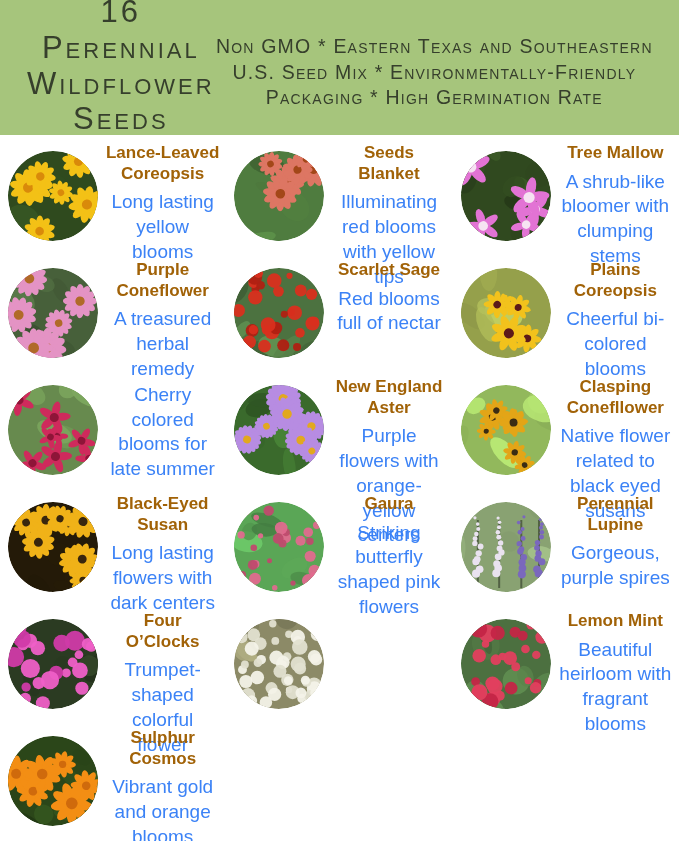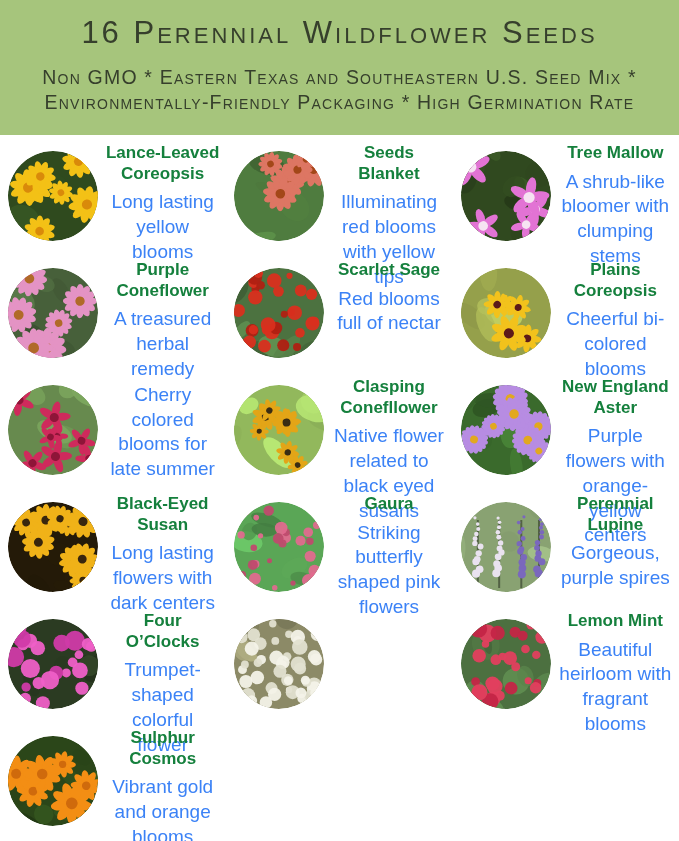--- a/index.html
+++ b/index.html
@@ -3,21 +3,21 @@
 <meta charset="utf-8">
 <style>
   html,body{margin:0;padding:0;}
   body{
     width:679px;height:841px;overflow:hidden;background:#ffffff;
     font-family:"Liberation Sans","DejaVu Sans",sans-serif;
     position:relative;
   }
   .header{
     width:679px;height:135px;box-sizing:border-box;
-    display:flex;flex-direction:column;align-items:center;justify-content:center;
+    display:flex;align-items:center;justify-content:center;
     text-align:center;padding:4px 26px 8px 26px;
   }
   .header .title{
     font-variant:small-caps;font-size:31px;letter-spacing:3px;
     font-weight:500;line-height:1.15;
   }
   .header .subtitle{
     font-variant:small-caps;font-size:19.5px;letter-spacing:1.2px;
     font-weight:400;line-height:1.32;margin-top:14px;
   }
@@ -33,21 +33,21 @@
   }
   .photo{
     width:90px;height:90px;border-radius:50%;overflow:hidden;flex:0 0 90px;
     margin-top:8px;
   }
   .photo svg{display:block;}
   .txt{
     flex:1 1 auto;text-align:center;padding:0 6px 0 7px;min-width:0;
   }
   .fname{
-    font-size:17px;font-weight:bold;color:#15803d;line-height:1.22;
+    font-size:17px;font-weight:bold;color:#a16207;line-height:1.22;
   }
   .fdesc{
     font-size:19px;color:#3b82f6;line-height:1.3;margin-top:6px;
   }
 </style>
 </head>
 <body>
 
 <div class="header" style="background: rgb(166, 197, 124); color: rgb(54, 63, 44);">
   <div class="title">16 Perennial Wildflower Seeds</div>
@@ -726,126 +726,20 @@
       </div>
     <div class="txt">
       <div class="fdesc">Cherry colored blooms for late summer</div>
     </div>
   </div>
 
   <div class="cell">
     <div class="photo">
         <svg viewBox="0 0 90 90" width="90" height="90">
           <defs>
-            <clipPath id="clip8">
-              <circle cx="45" cy="45" r="45"></circle>
-            </clipPath>
-          </defs>
-          <g clip-path="url(#clip8)">
-            <rect x="0" y="0" width="90" height="90" fill="#92b85c"></rect>
-            <ellipse cx="24.69920968171209" cy="23.24156937422231" rx="15.267832659184933" ry="7.992384105687961" fill="#8db259" transform="rotate(116.13299917895347 1.4752913173288107 30.526094294618815)" opacity="0.8"></ellipse>
-            <ellipse cx="78.35186793934554" cy="24.22785668866709" rx="16.58677615225315" ry="9.805733637651429" fill="#8aae57" transform="rotate(20.710922037251294 54.99814541079104 59.23601451097056)" opacity="0.8"></ellipse>
-            <ellipse cx="78.29999083187431" cy="73.48554314346984" rx="19.326266892254353" ry="8.92373401275836" fill="#c0f279" transform="rotate(47.116849017329514 67.80140276066959 31.17632110370323)" opacity="0.8"></ellipse>
-            <ellipse cx="57.1312591759488" cy="0.42596373008564115" rx="11.803191781044006" ry="9.974118461599573" fill="#a5cf68" transform="rotate(44.550037016160786 46.428280072286725 34.13344061700627)" opacity="0.8"></ellipse>
-            <ellipse cx="66.48913992103189" cy="36.87317316653207" rx="11.974818579852581" ry="13.797083593672141" fill="#91b75c" transform="rotate(99.08596363384277 83.05492862127721 6.30944900913164)" opacity="0.8"></ellipse>
-            <ellipse cx="66.85804239939898" cy="14.270977147389203" rx="19.930983409285545" ry="13.244117522379383" fill="#baea75" transform="rotate(13.71538967359811 35.74434050358832 79.62285290239379)" opacity="0.8"></ellipse>
-            <ellipse cx="70.47347457613796" cy="51.51496359379962" rx="10.136278249323368" ry="7.53932799003087" fill="#bced76" transform="rotate(149.63342164177448 46.82525488547981 28.63437083316967)" opacity="0.8"></ellipse>
-            <ellipse cx="87.35719929914922" cy="33.4095339034684" rx="11.422238439321518" ry="8.203270492842421" fill="#80a251" transform="rotate(28.778574247844517 9.396064253523946 75.09771450189874)" opacity="0.8"></ellipse>
-            <ellipse cx="54.47739054914564" cy="39.74993420066312" rx="10.729530178010464" ry="9.539276405936107" fill="#b3e271" transform="rotate(97.62183290440589 51.9537206646055 78.13537002308294)" opacity="0.8"></ellipse>
-            <ellipse cx="18.03378968965262" cy="15.029286586213857" rx="16.600138023495674" ry="13.682281108340248" fill="#6e8b46" transform="rotate(172.20571622718126 61.14764199592173 80.03937917528674)" opacity="0.8"></ellipse>
-            <g transform="translate(31.735797411762178 31.655843429733068) rotate(248.40608431957662)">
-              <ellipse cx="0" cy="-7.0317177015915515" rx="3.4024440491572023" ry="7.0317177015915515" fill="#e3a517" transform="rotate(0)"></ellipse>
-              <ellipse cx="0" cy="-7.0317177015915515" rx="3.4024440491572023" ry="7.0317177015915515" fill="#e3a517" transform="rotate(45)"></ellipse>
-              <ellipse cx="0" cy="-7.0317177015915515" rx="3.4024440491572023" ry="7.0317177015915515" fill="#e3a517" transform="rotate(90)"></ellipse>
-              <ellipse cx="0" cy="-7.0317177015915515" rx="3.4024440491572023" ry="7.0317177015915515" fill="#e3a517" transform="rotate(135)"></ellipse>
-              <ellipse cx="0" cy="-7.0317177015915515" rx="3.4024440491572023" ry="7.0317177015915515" fill="#e3a517" transform="rotate(180)"></ellipse>
-              <ellipse cx="0" cy="-7.0317177015915515" rx="3.4024440491572023" ry="7.0317177015915515" fill="#e3a517" transform="rotate(225)"></ellipse>
-              <ellipse cx="0" cy="-7.0317177015915515" rx="3.4024440491572023" ry="7.0317177015915515" fill="#e3a517" transform="rotate(270)"></ellipse>
-              <ellipse cx="0" cy="-7.0317177015915515" rx="3.4024440491572023" ry="7.0317177015915515" fill="#e3a517" transform="rotate(315)"></ellipse>
-              <circle cx="0" cy="0" r="3.856103255711496" fill="#3a2c14"></circle>
-            </g>
-            <g transform="translate(53.73333888594061 67.37815028661862) rotate(190.78848260454834)">
-              <ellipse cx="0" cy="-5.809352404493839" rx="2.8109769699163736" ry="5.809352404493839" fill="#e3a517" transform="rotate(0)"></ellipse>
-              <ellipse cx="0" cy="-5.809352404493839" rx="2.8109769699163736" ry="5.809352404493839" fill="#e3a517" transform="rotate(45)"></ellipse>
-              <ellipse cx="0" cy="-5.809352404493839" rx="2.8109769699163736" ry="5.809352404493839" fill="#e3a517" transform="rotate(90)"></ellipse>
-              <ellipse cx="0" cy="-5.809352404493839" rx="2.8109769699163736" ry="5.809352404493839" fill="#e3a517" transform="rotate(135)"></ellipse>
-              <ellipse cx="0" cy="-5.809352404493839" rx="2.8109769699163736" ry="5.809352404493839" fill="#e3a517" transform="rotate(180)"></ellipse>
-              <ellipse cx="0" cy="-5.809352404493839" rx="2.8109769699163736" ry="5.809352404493839" fill="#e3a517" transform="rotate(225)"></ellipse>
-              <ellipse cx="0" cy="-5.809352404493839" rx="2.8109769699163736" ry="5.809352404493839" fill="#e3a517" transform="rotate(270)"></ellipse>
-              <ellipse cx="0" cy="-5.809352404493839" rx="2.8109769699163736" ry="5.809352404493839" fill="#e3a517" transform="rotate(315)"></ellipse>
-              <circle cx="0" cy="0" r="3.1857738992385567" fill="#3a2c14"></circle>
-            </g>
-            <g transform="translate(25.26498235296458 46.22009835811332) rotate(92.70068666897714)">
-              <ellipse cx="0" cy="-4.703980574905873" rx="2.2761196330189706" ry="4.703980574905873" fill="#e3a517" transform="rotate(0)"></ellipse>
-              <ellipse cx="0" cy="-4.703980574905873" rx="2.2761196330189706" ry="4.703980574905873" fill="#e3a517" transform="rotate(45)"></ellipse>
-              <ellipse cx="0" cy="-4.703980574905873" rx="2.2761196330189706" ry="4.703980574905873" fill="#e3a517" transform="rotate(90)"></ellipse>
-              <ellipse cx="0" cy="-4.703980574905873" rx="2.2761196330189706" ry="4.703980574905873" fill="#e3a517" transform="rotate(135)"></ellipse>
-              <ellipse cx="0" cy="-4.703980574905873" rx="2.2761196330189706" ry="4.703980574905873" fill="#e3a517" transform="rotate(180)"></ellipse>
-              <ellipse cx="0" cy="-4.703980574905873" rx="2.2761196330189706" ry="4.703980574905873" fill="#e3a517" transform="rotate(225)"></ellipse>
-              <ellipse cx="0" cy="-4.703980574905873" rx="2.2761196330189706" ry="4.703980574905873" fill="#e3a517" transform="rotate(270)"></ellipse>
-              <ellipse cx="0" cy="-4.703980574905873" rx="2.2761196330189706" ry="4.703980574905873" fill="#e3a517" transform="rotate(315)"></ellipse>
-              <circle cx="0" cy="0" r="2.5796022507548333" fill="#3a2c14"></circle>
-            </g>
-            <g transform="translate(52.28944182116538 36.61640529939905) rotate(278.5683652292937)">
-              <ellipse cx="0" cy="-6.413649159353226" rx="3.1033786254934967" ry="6.413649159353226" fill="#e3a517" transform="rotate(0)"></ellipse>
-              <ellipse cx="0" cy="-6.413649159353226" rx="3.1033786254934967" ry="6.413649159353226" fill="#e3a517" transform="rotate(45)"></ellipse>
-              <ellipse cx="0" cy="-6.413649159353226" rx="3.1033786254934967" ry="6.413649159353226" fill="#e3a517" transform="rotate(90)"></ellipse>
-              <ellipse cx="0" cy="-6.413649159353226" rx="3.1033786254934967" ry="6.413649159353226" fill="#e3a517" transform="rotate(135)"></ellipse>
-              <ellipse cx="0" cy="-6.413649159353226" rx="3.1033786254934967" ry="6.413649159353226" fill="#e3a517" transform="rotate(180)"></ellipse>
-              <ellipse cx="0" cy="-6.413649159353226" rx="3.1033786254934967" ry="6.413649159353226" fill="#e3a517" transform="rotate(225)"></ellipse>
-              <ellipse cx="0" cy="-6.413649159353226" rx="3.1033786254934967" ry="6.413649159353226" fill="#e3a517" transform="rotate(270)"></ellipse>
-              <ellipse cx="0" cy="-6.413649159353226" rx="3.1033786254934967" ry="6.413649159353226" fill="#e3a517" transform="rotate(315)"></ellipse>
-              <circle cx="0" cy="0" r="3.5171624422259633" fill="#3a2c14"></circle>
-            </g>
-            <g transform="translate(35.36309517826885 25.4706379477866) rotate(302.0836970116943)">
-              <ellipse cx="0" cy="-5.726582640372217" rx="2.7709270840510727" ry="5.726582640372217" fill="#e3a517" transform="rotate(0)"></ellipse>
-              <ellipse cx="0" cy="-5.726582640372217" rx="2.7709270840510727" ry="5.726582640372217" fill="#e3a517" transform="rotate(45)"></ellipse>
-              <ellipse cx="0" cy="-5.726582640372217" rx="2.7709270840510727" ry="5.726582640372217" fill="#e3a517" transform="rotate(90)"></ellipse>
-              <ellipse cx="0" cy="-5.726582640372217" rx="2.7709270840510727" ry="5.726582640372217" fill="#e3a517" transform="rotate(135)"></ellipse>
-              <ellipse cx="0" cy="-5.726582640372217" rx="2.7709270840510727" ry="5.726582640372217" fill="#e3a517" transform="rotate(180)"></ellipse>
-              <ellipse cx="0" cy="-5.726582640372217" rx="2.7709270840510727" ry="5.726582640372217" fill="#e3a517" transform="rotate(225)"></ellipse>
-              <ellipse cx="0" cy="-5.726582640372217" rx="2.7709270840510727" ry="5.726582640372217" fill="#e3a517" transform="rotate(270)"></ellipse>
-              <ellipse cx="0" cy="-5.726582640372217" rx="2.7709270840510727" ry="5.726582640372217" fill="#e3a517" transform="rotate(315)"></ellipse>
-              <circle cx="0" cy="0" r="3.1403840285912157" fill="#3a2c14"></circle>
-            </g>
-            <g transform="translate(63.65475469920784 80.03472892427817) rotate(74.91874965839088)">
-              <ellipse cx="0" cy="-5.1205177533067765" rx="2.477669880632311" ry="5.1205177533067765" fill="#e3a517" transform="rotate(0)"></ellipse>
-              <ellipse cx="0" cy="-5.1205177533067765" rx="2.477669880632311" ry="5.1205177533067765" fill="#e3a517" transform="rotate(45)"></ellipse>
-              <ellipse cx="0" cy="-5.1205177533067765" rx="2.477669880632311" ry="5.1205177533067765" fill="#e3a517" transform="rotate(90)"></ellipse>
-              <ellipse cx="0" cy="-5.1205177533067765" rx="2.477669880632311" ry="5.1205177533067765" fill="#e3a517" transform="rotate(135)"></ellipse>
-              <ellipse cx="0" cy="-5.1205177533067765" rx="2.477669880632311" ry="5.1205177533067765" fill="#e3a517" transform="rotate(180)"></ellipse>
-              <ellipse cx="0" cy="-5.1205177533067765" rx="2.477669880632311" ry="5.1205177533067765" fill="#e3a517" transform="rotate(225)"></ellipse>
-              <ellipse cx="0" cy="-5.1205177533067765" rx="2.477669880632311" ry="5.1205177533067765" fill="#e3a517" transform="rotate(270)"></ellipse>
-              <ellipse cx="0" cy="-5.1205177533067765" rx="2.477669880632311" ry="5.1205177533067765" fill="#e3a517" transform="rotate(315)"></ellipse>
-              <circle cx="0" cy="0" r="2.8080258647166194" fill="#3a2c14"></circle>
-            </g>
-            <g transform="translate(52.55614067893475 37.53263386012986) rotate(84.54042113386095)">
-              <ellipse cx="0" cy="-7.224049921855331" rx="3.4955080267041923" ry="7.224049921855331" fill="#e3a517" transform="rotate(0)"></ellipse>
-              <ellipse cx="0" cy="-7.224049921855331" rx="3.4955080267041923" ry="7.224049921855331" fill="#e3a517" transform="rotate(45)"></ellipse>
-              <ellipse cx="0" cy="-7.224049921855331" rx="3.4955080267041923" ry="7.224049921855331" fill="#e3a517" transform="rotate(90)"></ellipse>
-              <ellipse cx="0" cy="-7.224049921855331" rx="3.4955080267041923" ry="7.224049921855331" fill="#e3a517" transform="rotate(135)"></ellipse>
-              <ellipse cx="0" cy="-7.224049921855331" rx="3.4955080267041923" ry="7.224049921855331" fill="#e3a517" transform="rotate(180)"></ellipse>
-              <ellipse cx="0" cy="-7.224049921855331" rx="3.4955080267041923" ry="7.224049921855331" fill="#e3a517" transform="rotate(225)"></ellipse>
-              <ellipse cx="0" cy="-7.224049921855331" rx="3.4955080267041923" ry="7.224049921855331" fill="#e3a517" transform="rotate(270)"></ellipse>
-              <ellipse cx="0" cy="-7.224049921855331" rx="3.4955080267041923" ry="7.224049921855331" fill="#e3a517" transform="rotate(315)"></ellipse>
-              <circle cx="0" cy="0" r="3.9615757635980846" fill="#3a2c14"></circle>
-            </g>
-          </g>
-        </svg>
-      </div>
-    <div class="txt">
-      <div class="fname">Clasping Conefllower</div>
-      <div class="fdesc">Native flower related to black eyed susans</div>
-    </div>
-  </div>
-
-  <div class="cell">
-    <div class="photo">
-        <svg viewBox="0 0 90 90" width="90" height="90">
-          <defs>
             <clipPath id="clip7">
               <circle cx="45" cy="45" r="45"></circle>
             </clipPath>
           </defs>
           <g clip-path="url(#clip7)">
             <rect x="0" y="0" width="90" height="90" fill="#3a6a2c"></rect>
             <ellipse cx="24.315532778855413" cy="23.444841862656176" rx="8.88634071033448" ry="13.327763880603015" fill="#2d5222" transform="rotate(75.66548234783113 24.74862936185673 23.534662127494812)" opacity="0.8"></ellipse>
             <ellipse cx="24.723885857965797" cy="57.35384807456285" rx="16.694990570656955" ry="5.009328831918538" fill="#407430" transform="rotate(116.11202920787036 8.954732764977962 47.80174249783158)" opacity="0.8"></ellipse>
             <ellipse cx="16.67732067173347" cy="58.43723470810801" rx="15.913150805048645" ry="11.13244195189327" fill="#37652a" transform="rotate(12.715751370415092 34.27103764610365 50.183998234570026)" opacity="0.8"></ellipse>
             <ellipse cx="30.90751522919163" cy="13.032987755723298" rx="16.69202838372439" ry="6.033675887621939" fill="#457d34" transform="rotate(82.2718835156411 4.700553801376373 60.56235356256366)" opacity="0.8"></ellipse>
@@ -987,20 +881,126 @@
               <ellipse cx="0" cy="-7.170992937754374" rx="3.4698352924617937" ry="7.170992937754374" fill="#b78ce2" transform="rotate(315)"></ellipse>
               <ellipse cx="0" cy="-7.170992937754374" rx="3.4698352924617937" ry="7.170992937754374" fill="#b78ce2" transform="rotate(337.5)"></ellipse>
               <circle cx="0" cy="0" r="3.9324799981233665" fill="#e2a81e"></circle>
             </g>
           </g>
         </svg>
       </div>
     <div class="txt">
       <div class="fname">New England Aster</div>
       <div class="fdesc">Purple flowers with orange-yellow centers</div>
+    </div>
+  </div>
+
+  <div class="cell">
+    <div class="photo">
+        <svg viewBox="0 0 90 90" width="90" height="90">
+          <defs>
+            <clipPath id="clip8">
+              <circle cx="45" cy="45" r="45"></circle>
+            </clipPath>
+          </defs>
+          <g clip-path="url(#clip8)">
+            <rect x="0" y="0" width="90" height="90" fill="#92b85c"></rect>
+            <ellipse cx="24.69920968171209" cy="23.24156937422231" rx="15.267832659184933" ry="7.992384105687961" fill="#8db259" transform="rotate(116.13299917895347 1.4752913173288107 30.526094294618815)" opacity="0.8"></ellipse>
+            <ellipse cx="78.35186793934554" cy="24.22785668866709" rx="16.58677615225315" ry="9.805733637651429" fill="#8aae57" transform="rotate(20.710922037251294 54.99814541079104 59.23601451097056)" opacity="0.8"></ellipse>
+            <ellipse cx="78.29999083187431" cy="73.48554314346984" rx="19.326266892254353" ry="8.92373401275836" fill="#c0f279" transform="rotate(47.116849017329514 67.80140276066959 31.17632110370323)" opacity="0.8"></ellipse>
+            <ellipse cx="57.1312591759488" cy="0.42596373008564115" rx="11.803191781044006" ry="9.974118461599573" fill="#a5cf68" transform="rotate(44.550037016160786 46.428280072286725 34.13344061700627)" opacity="0.8"></ellipse>
+            <ellipse cx="66.48913992103189" cy="36.87317316653207" rx="11.974818579852581" ry="13.797083593672141" fill="#91b75c" transform="rotate(99.08596363384277 83.05492862127721 6.30944900913164)" opacity="0.8"></ellipse>
+            <ellipse cx="66.85804239939898" cy="14.270977147389203" rx="19.930983409285545" ry="13.244117522379383" fill="#baea75" transform="rotate(13.71538967359811 35.74434050358832 79.62285290239379)" opacity="0.8"></ellipse>
+            <ellipse cx="70.47347457613796" cy="51.51496359379962" rx="10.136278249323368" ry="7.53932799003087" fill="#bced76" transform="rotate(149.63342164177448 46.82525488547981 28.63437083316967)" opacity="0.8"></ellipse>
+            <ellipse cx="87.35719929914922" cy="33.4095339034684" rx="11.422238439321518" ry="8.203270492842421" fill="#80a251" transform="rotate(28.778574247844517 9.396064253523946 75.09771450189874)" opacity="0.8"></ellipse>
+            <ellipse cx="54.47739054914564" cy="39.74993420066312" rx="10.729530178010464" ry="9.539276405936107" fill="#b3e271" transform="rotate(97.62183290440589 51.9537206646055 78.13537002308294)" opacity="0.8"></ellipse>
+            <ellipse cx="18.03378968965262" cy="15.029286586213857" rx="16.600138023495674" ry="13.682281108340248" fill="#6e8b46" transform="rotate(172.20571622718126 61.14764199592173 80.03937917528674)" opacity="0.8"></ellipse>
+            <g transform="translate(31.735797411762178 31.655843429733068) rotate(248.40608431957662)">
+              <ellipse cx="0" cy="-7.0317177015915515" rx="3.4024440491572023" ry="7.0317177015915515" fill="#e3a517" transform="rotate(0)"></ellipse>
+              <ellipse cx="0" cy="-7.0317177015915515" rx="3.4024440491572023" ry="7.0317177015915515" fill="#e3a517" transform="rotate(45)"></ellipse>
+              <ellipse cx="0" cy="-7.0317177015915515" rx="3.4024440491572023" ry="7.0317177015915515" fill="#e3a517" transform="rotate(90)"></ellipse>
+              <ellipse cx="0" cy="-7.0317177015915515" rx="3.4024440491572023" ry="7.0317177015915515" fill="#e3a517" transform="rotate(135)"></ellipse>
+              <ellipse cx="0" cy="-7.0317177015915515" rx="3.4024440491572023" ry="7.0317177015915515" fill="#e3a517" transform="rotate(180)"></ellipse>
+              <ellipse cx="0" cy="-7.0317177015915515" rx="3.4024440491572023" ry="7.0317177015915515" fill="#e3a517" transform="rotate(225)"></ellipse>
+              <ellipse cx="0" cy="-7.0317177015915515" rx="3.4024440491572023" ry="7.0317177015915515" fill="#e3a517" transform="rotate(270)"></ellipse>
+              <ellipse cx="0" cy="-7.0317177015915515" rx="3.4024440491572023" ry="7.0317177015915515" fill="#e3a517" transform="rotate(315)"></ellipse>
+              <circle cx="0" cy="0" r="3.856103255711496" fill="#3a2c14"></circle>
+            </g>
+            <g transform="translate(53.73333888594061 67.37815028661862) rotate(190.78848260454834)">
+              <ellipse cx="0" cy="-5.809352404493839" rx="2.8109769699163736" ry="5.809352404493839" fill="#e3a517" transform="rotate(0)"></ellipse>
+              <ellipse cx="0" cy="-5.809352404493839" rx="2.8109769699163736" ry="5.809352404493839" fill="#e3a517" transform="rotate(45)"></ellipse>
+              <ellipse cx="0" cy="-5.809352404493839" rx="2.8109769699163736" ry="5.809352404493839" fill="#e3a517" transform="rotate(90)"></ellipse>
+              <ellipse cx="0" cy="-5.809352404493839" rx="2.8109769699163736" ry="5.809352404493839" fill="#e3a517" transform="rotate(135)"></ellipse>
+              <ellipse cx="0" cy="-5.809352404493839" rx="2.8109769699163736" ry="5.809352404493839" fill="#e3a517" transform="rotate(180)"></ellipse>
+              <ellipse cx="0" cy="-5.809352404493839" rx="2.8109769699163736" ry="5.809352404493839" fill="#e3a517" transform="rotate(225)"></ellipse>
+              <ellipse cx="0" cy="-5.809352404493839" rx="2.8109769699163736" ry="5.809352404493839" fill="#e3a517" transform="rotate(270)"></ellipse>
+              <ellipse cx="0" cy="-5.809352404493839" rx="2.8109769699163736" ry="5.809352404493839" fill="#e3a517" transform="rotate(315)"></ellipse>
+              <circle cx="0" cy="0" r="3.1857738992385567" fill="#3a2c14"></circle>
+            </g>
+            <g transform="translate(25.26498235296458 46.22009835811332) rotate(92.70068666897714)">
+              <ellipse cx="0" cy="-4.703980574905873" rx="2.2761196330189706" ry="4.703980574905873" fill="#e3a517" transform="rotate(0)"></ellipse>
+              <ellipse cx="0" cy="-4.703980574905873" rx="2.2761196330189706" ry="4.703980574905873" fill="#e3a517" transform="rotate(45)"></ellipse>
+              <ellipse cx="0" cy="-4.703980574905873" rx="2.2761196330189706" ry="4.703980574905873" fill="#e3a517" transform="rotate(90)"></ellipse>
+              <ellipse cx="0" cy="-4.703980574905873" rx="2.2761196330189706" ry="4.703980574905873" fill="#e3a517" transform="rotate(135)"></ellipse>
+              <ellipse cx="0" cy="-4.703980574905873" rx="2.2761196330189706" ry="4.703980574905873" fill="#e3a517" transform="rotate(180)"></ellipse>
+              <ellipse cx="0" cy="-4.703980574905873" rx="2.2761196330189706" ry="4.703980574905873" fill="#e3a517" transform="rotate(225)"></ellipse>
+              <ellipse cx="0" cy="-4.703980574905873" rx="2.2761196330189706" ry="4.703980574905873" fill="#e3a517" transform="rotate(270)"></ellipse>
+              <ellipse cx="0" cy="-4.703980574905873" rx="2.2761196330189706" ry="4.703980574905873" fill="#e3a517" transform="rotate(315)"></ellipse>
+              <circle cx="0" cy="0" r="2.5796022507548333" fill="#3a2c14"></circle>
+            </g>
+            <g transform="translate(52.28944182116538 36.61640529939905) rotate(278.5683652292937)">
+              <ellipse cx="0" cy="-6.413649159353226" rx="3.1033786254934967" ry="6.413649159353226" fill="#e3a517" transform="rotate(0)"></ellipse>
+              <ellipse cx="0" cy="-6.413649159353226" rx="3.1033786254934967" ry="6.413649159353226" fill="#e3a517" transform="rotate(45)"></ellipse>
+              <ellipse cx="0" cy="-6.413649159353226" rx="3.1033786254934967" ry="6.413649159353226" fill="#e3a517" transform="rotate(90)"></ellipse>
+              <ellipse cx="0" cy="-6.413649159353226" rx="3.1033786254934967" ry="6.413649159353226" fill="#e3a517" transform="rotate(135)"></ellipse>
+              <ellipse cx="0" cy="-6.413649159353226" rx="3.1033786254934967" ry="6.413649159353226" fill="#e3a517" transform="rotate(180)"></ellipse>
+              <ellipse cx="0" cy="-6.413649159353226" rx="3.1033786254934967" ry="6.413649159353226" fill="#e3a517" transform="rotate(225)"></ellipse>
+              <ellipse cx="0" cy="-6.413649159353226" rx="3.1033786254934967" ry="6.413649159353226" fill="#e3a517" transform="rotate(270)"></ellipse>
+              <ellipse cx="0" cy="-6.413649159353226" rx="3.1033786254934967" ry="6.413649159353226" fill="#e3a517" transform="rotate(315)"></ellipse>
+              <circle cx="0" cy="0" r="3.5171624422259633" fill="#3a2c14"></circle>
+            </g>
+            <g transform="translate(35.36309517826885 25.4706379477866) rotate(302.0836970116943)">
+              <ellipse cx="0" cy="-5.726582640372217" rx="2.7709270840510727" ry="5.726582640372217" fill="#e3a517" transform="rotate(0)"></ellipse>
+              <ellipse cx="0" cy="-5.726582640372217" rx="2.7709270840510727" ry="5.726582640372217" fill="#e3a517" transform="rotate(45)"></ellipse>
+              <ellipse cx="0" cy="-5.726582640372217" rx="2.7709270840510727" ry="5.726582640372217" fill="#e3a517" transform="rotate(90)"></ellipse>
+              <ellipse cx="0" cy="-5.726582640372217" rx="2.7709270840510727" ry="5.726582640372217" fill="#e3a517" transform="rotate(135)"></ellipse>
+              <ellipse cx="0" cy="-5.726582640372217" rx="2.7709270840510727" ry="5.726582640372217" fill="#e3a517" transform="rotate(180)"></ellipse>
+              <ellipse cx="0" cy="-5.726582640372217" rx="2.7709270840510727" ry="5.726582640372217" fill="#e3a517" transform="rotate(225)"></ellipse>
+              <ellipse cx="0" cy="-5.726582640372217" rx="2.7709270840510727" ry="5.726582640372217" fill="#e3a517" transform="rotate(270)"></ellipse>
+              <ellipse cx="0" cy="-5.726582640372217" rx="2.7709270840510727" ry="5.726582640372217" fill="#e3a517" transform="rotate(315)"></ellipse>
+              <circle cx="0" cy="0" r="3.1403840285912157" fill="#3a2c14"></circle>
+            </g>
+            <g transform="translate(63.65475469920784 80.03472892427817) rotate(74.91874965839088)">
+              <ellipse cx="0" cy="-5.1205177533067765" rx="2.477669880632311" ry="5.1205177533067765" fill="#e3a517" transform="rotate(0)"></ellipse>
+              <ellipse cx="0" cy="-5.1205177533067765" rx="2.477669880632311" ry="5.1205177533067765" fill="#e3a517" transform="rotate(45)"></ellipse>
+              <ellipse cx="0" cy="-5.1205177533067765" rx="2.477669880632311" ry="5.1205177533067765" fill="#e3a517" transform="rotate(90)"></ellipse>
+              <ellipse cx="0" cy="-5.1205177533067765" rx="2.477669880632311" ry="5.1205177533067765" fill="#e3a517" transform="rotate(135)"></ellipse>
+              <ellipse cx="0" cy="-5.1205177533067765" rx="2.477669880632311" ry="5.1205177533067765" fill="#e3a517" transform="rotate(180)"></ellipse>
+              <ellipse cx="0" cy="-5.1205177533067765" rx="2.477669880632311" ry="5.1205177533067765" fill="#e3a517" transform="rotate(225)"></ellipse>
+              <ellipse cx="0" cy="-5.1205177533067765" rx="2.477669880632311" ry="5.1205177533067765" fill="#e3a517" transform="rotate(270)"></ellipse>
+              <ellipse cx="0" cy="-5.1205177533067765" rx="2.477669880632311" ry="5.1205177533067765" fill="#e3a517" transform="rotate(315)"></ellipse>
+              <circle cx="0" cy="0" r="2.8080258647166194" fill="#3a2c14"></circle>
+            </g>
+            <g transform="translate(52.55614067893475 37.53263386012986) rotate(84.54042113386095)">
+              <ellipse cx="0" cy="-7.224049921855331" rx="3.4955080267041923" ry="7.224049921855331" fill="#e3a517" transform="rotate(0)"></ellipse>
+              <ellipse cx="0" cy="-7.224049921855331" rx="3.4955080267041923" ry="7.224049921855331" fill="#e3a517" transform="rotate(45)"></ellipse>
+              <ellipse cx="0" cy="-7.224049921855331" rx="3.4955080267041923" ry="7.224049921855331" fill="#e3a517" transform="rotate(90)"></ellipse>
+              <ellipse cx="0" cy="-7.224049921855331" rx="3.4955080267041923" ry="7.224049921855331" fill="#e3a517" transform="rotate(135)"></ellipse>
+              <ellipse cx="0" cy="-7.224049921855331" rx="3.4955080267041923" ry="7.224049921855331" fill="#e3a517" transform="rotate(180)"></ellipse>
+              <ellipse cx="0" cy="-7.224049921855331" rx="3.4955080267041923" ry="7.224049921855331" fill="#e3a517" transform="rotate(225)"></ellipse>
+              <ellipse cx="0" cy="-7.224049921855331" rx="3.4955080267041923" ry="7.224049921855331" fill="#e3a517" transform="rotate(270)"></ellipse>
+              <ellipse cx="0" cy="-7.224049921855331" rx="3.4955080267041923" ry="7.224049921855331" fill="#e3a517" transform="rotate(315)"></ellipse>
+              <circle cx="0" cy="0" r="3.9615757635980846" fill="#3a2c14"></circle>
+            </g>
+          </g>
+        </svg>
+      </div>
+    <div class="txt">
+      <div class="fname">Clasping Conefllower</div>
+      <div class="fdesc">Native flower related to black eyed susans</div>
     </div>
   </div>
 
   <div class="cell">
     <div class="photo">
         <svg viewBox="0 0 90 90" width="90" height="90">
           <defs>
             <clipPath id="clip9">
               <circle cx="45" cy="45" r="45"></circle>
             </clipPath>

